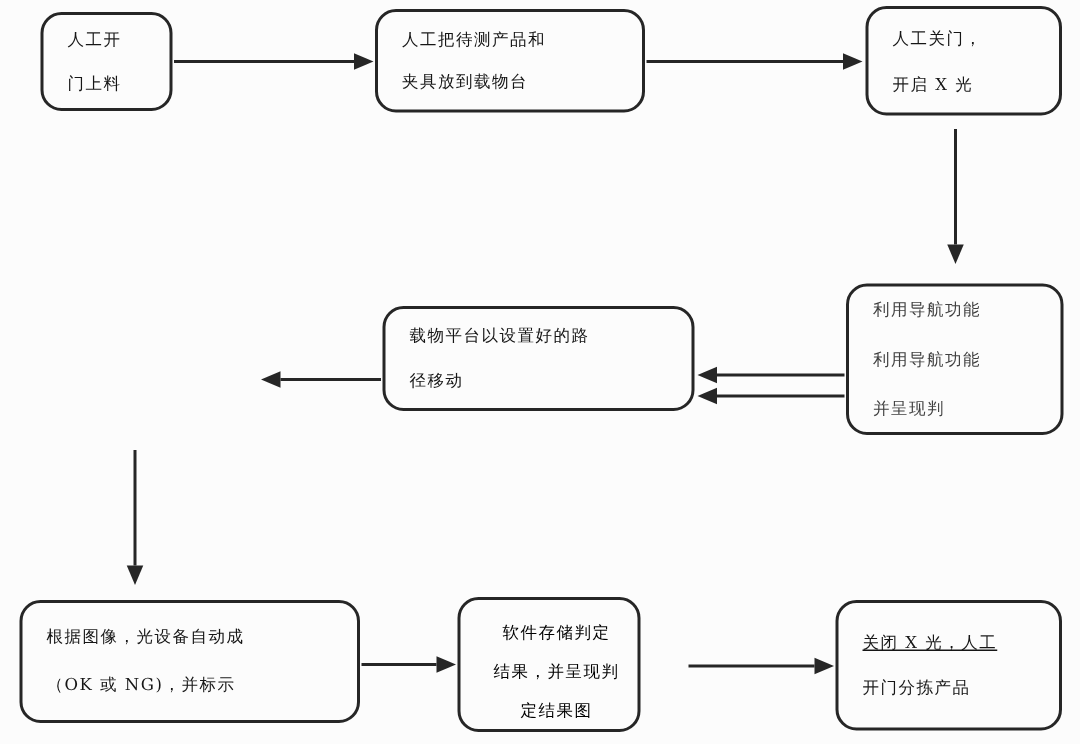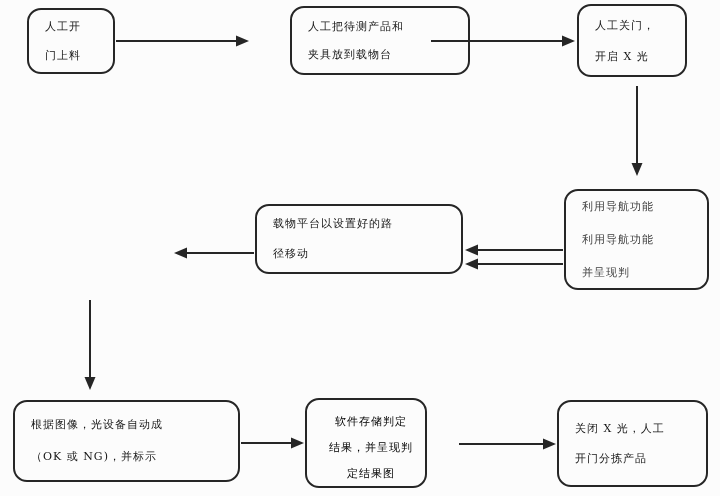--- a/index.html
+++ b/index.html
@@ -84,25 +84,25 @@
       </g>
       <g>
         <line x1="459" y1="444" x2="543" y2="444" stroke="#262626" stroke-width="2"></line>
         <polygon points="556,444 543,449.5 543,438.5" fill="#262626"></polygon>
       </g>
     </svg>
 <div class="flow-node" style="left: 27px; top: 8px; width: 88px; height: 66px; border-color: rgb(38, 38, 38); color: rgb(22, 22, 22);">
       <div class="line" style="line-height: 29px;">人工开</div>
       <div class="line" style="line-height: 29px;">门上料</div>
     </div>
-    <div class="flow-node" style="left: 250px; top: 6px; width: 180px; height: 69px; border-color: rgb(38, 38, 38); color: rgb(22, 22, 22); margin-left: 40px;">
+    <div class="flow-node" style="left: 250px; top: 6px; width: 180px; height: 69px; border-color: rgb(38, 38, 38); color: rgb(22, 22, 22);">
       <div class="line" style="line-height: 28px;">人工把待测产品和</div>
       <div class="line" style="line-height: 28px;">夹具放到载物台</div>
     </div>
-    <div class="flow-node" style="left: 577px; top: 4px; width: 110px; height: 73px; border-color: rgb(38, 38, 38); color: rgb(22, 22, 22);">
+    <div class="flow-node" style="left: 577px; top: 4px; width: 131px; height: 73px; border-color: rgb(38, 38, 38); color: rgb(22, 22, 22);">
       <div class="line" style="line-height: 31px;">人工关门，</div>
       <div class="line" style="line-height: 31px;">开启 X 光</div>
     </div>
     <div class="flow-node" style="left: 564px; top: 189px; width: 145px; height: 101px; border-color: rgb(38, 38, 38); color: #404040;">
       <div class="line" style="line-height: 33px;">利用导航功能</div>
       <div class="line" style="line-height: 33px;">利用导航功能</div>
       <div class="line" style="line-height: 33px;">并呈现判</div>
     </div>
     <div class="flow-node" style="left: 255px; top: 204px; width: 208px; height: 70px; border-color: rgb(38, 38, 38); color: rgb(22, 22, 22);">
       <div class="line" style="line-height: 30px;">载物平台以设置好的路</div>
@@ -111,16 +111,16 @@
     <div class="flow-node" style="left: 13px; top: 400px; width: 227px; height: 82px; border-color: rgb(38, 38, 38); color: rgb(22, 22, 22);">
       <div class="line" style="line-height: 32px;">根据图像，光设备自动成</div>
       <div class="line" style="line-height: 32px;">（OK 或 NG)，并标示</div>
     </div>
     <div class="flow-node vtop" style="left: 305px; top: 398px; width: 122px; height: 90px; border-color: rgb(38, 38, 38); color: #000000; text-align: center;">
       <div class="line" style="line-height: 26px;">软件存储判定</div>
       <div class="line" style="line-height: 26px;">结果，并呈现判</div>
       <div class="line" style="line-height: 26px;">定结果图</div>
     </div>
     <div class="flow-node" style="left: 557px; top: 400px; width: 151px; height: 87px; border-color: rgb(38, 38, 38); color: rgb(22, 22, 22);">
-      <div class="line" style="line-height: 30px;">关闭 X 光，人工</div>
+      <div class="line" style="line-height: 30px; text-decoration: underline;">关闭 X 光，人工</div>
       <div class="line" style="line-height: 30px;">开门分拣产品</div>
     </div>
   </div>
 
 </body></html>

